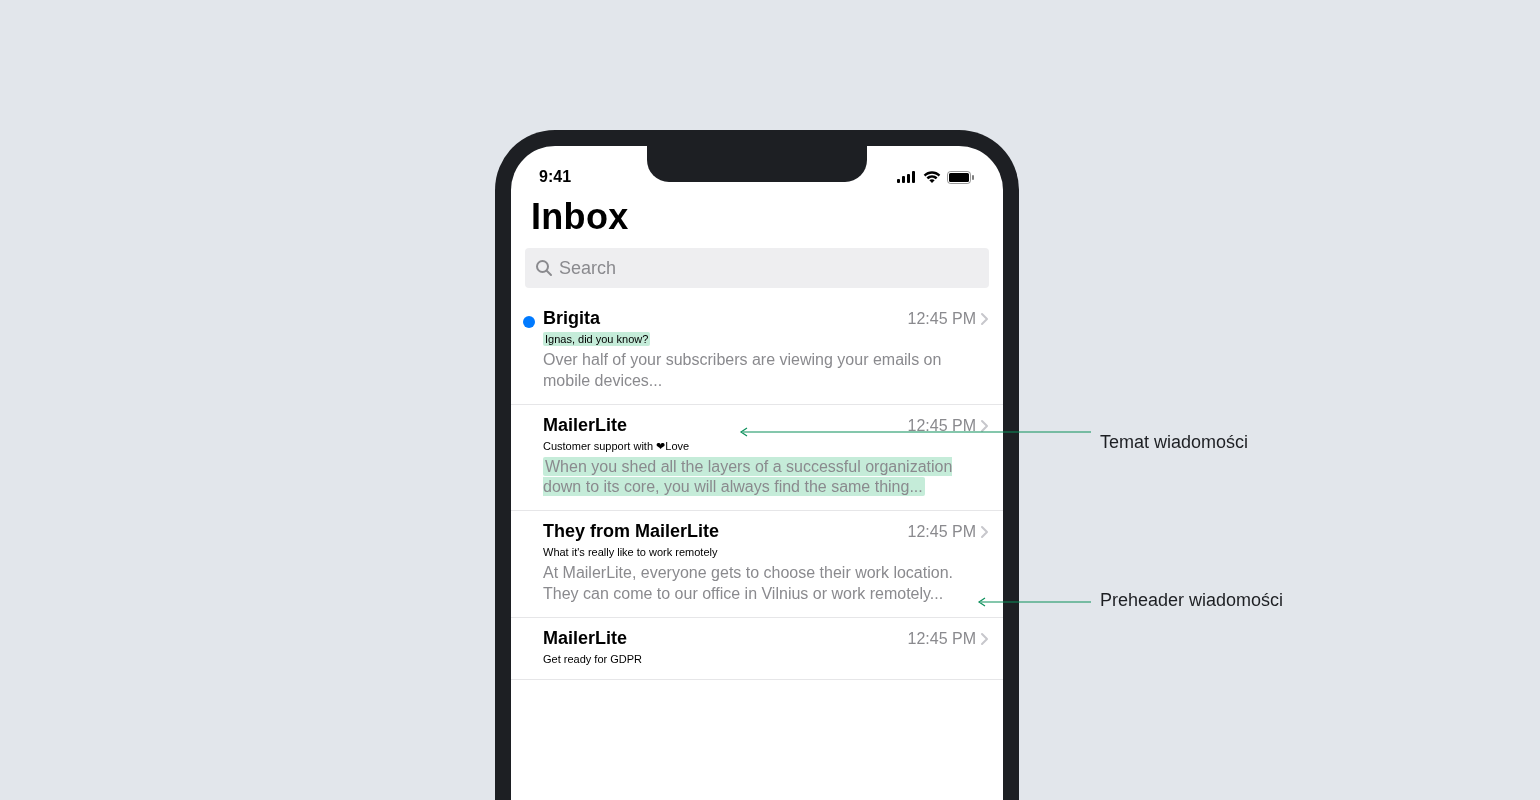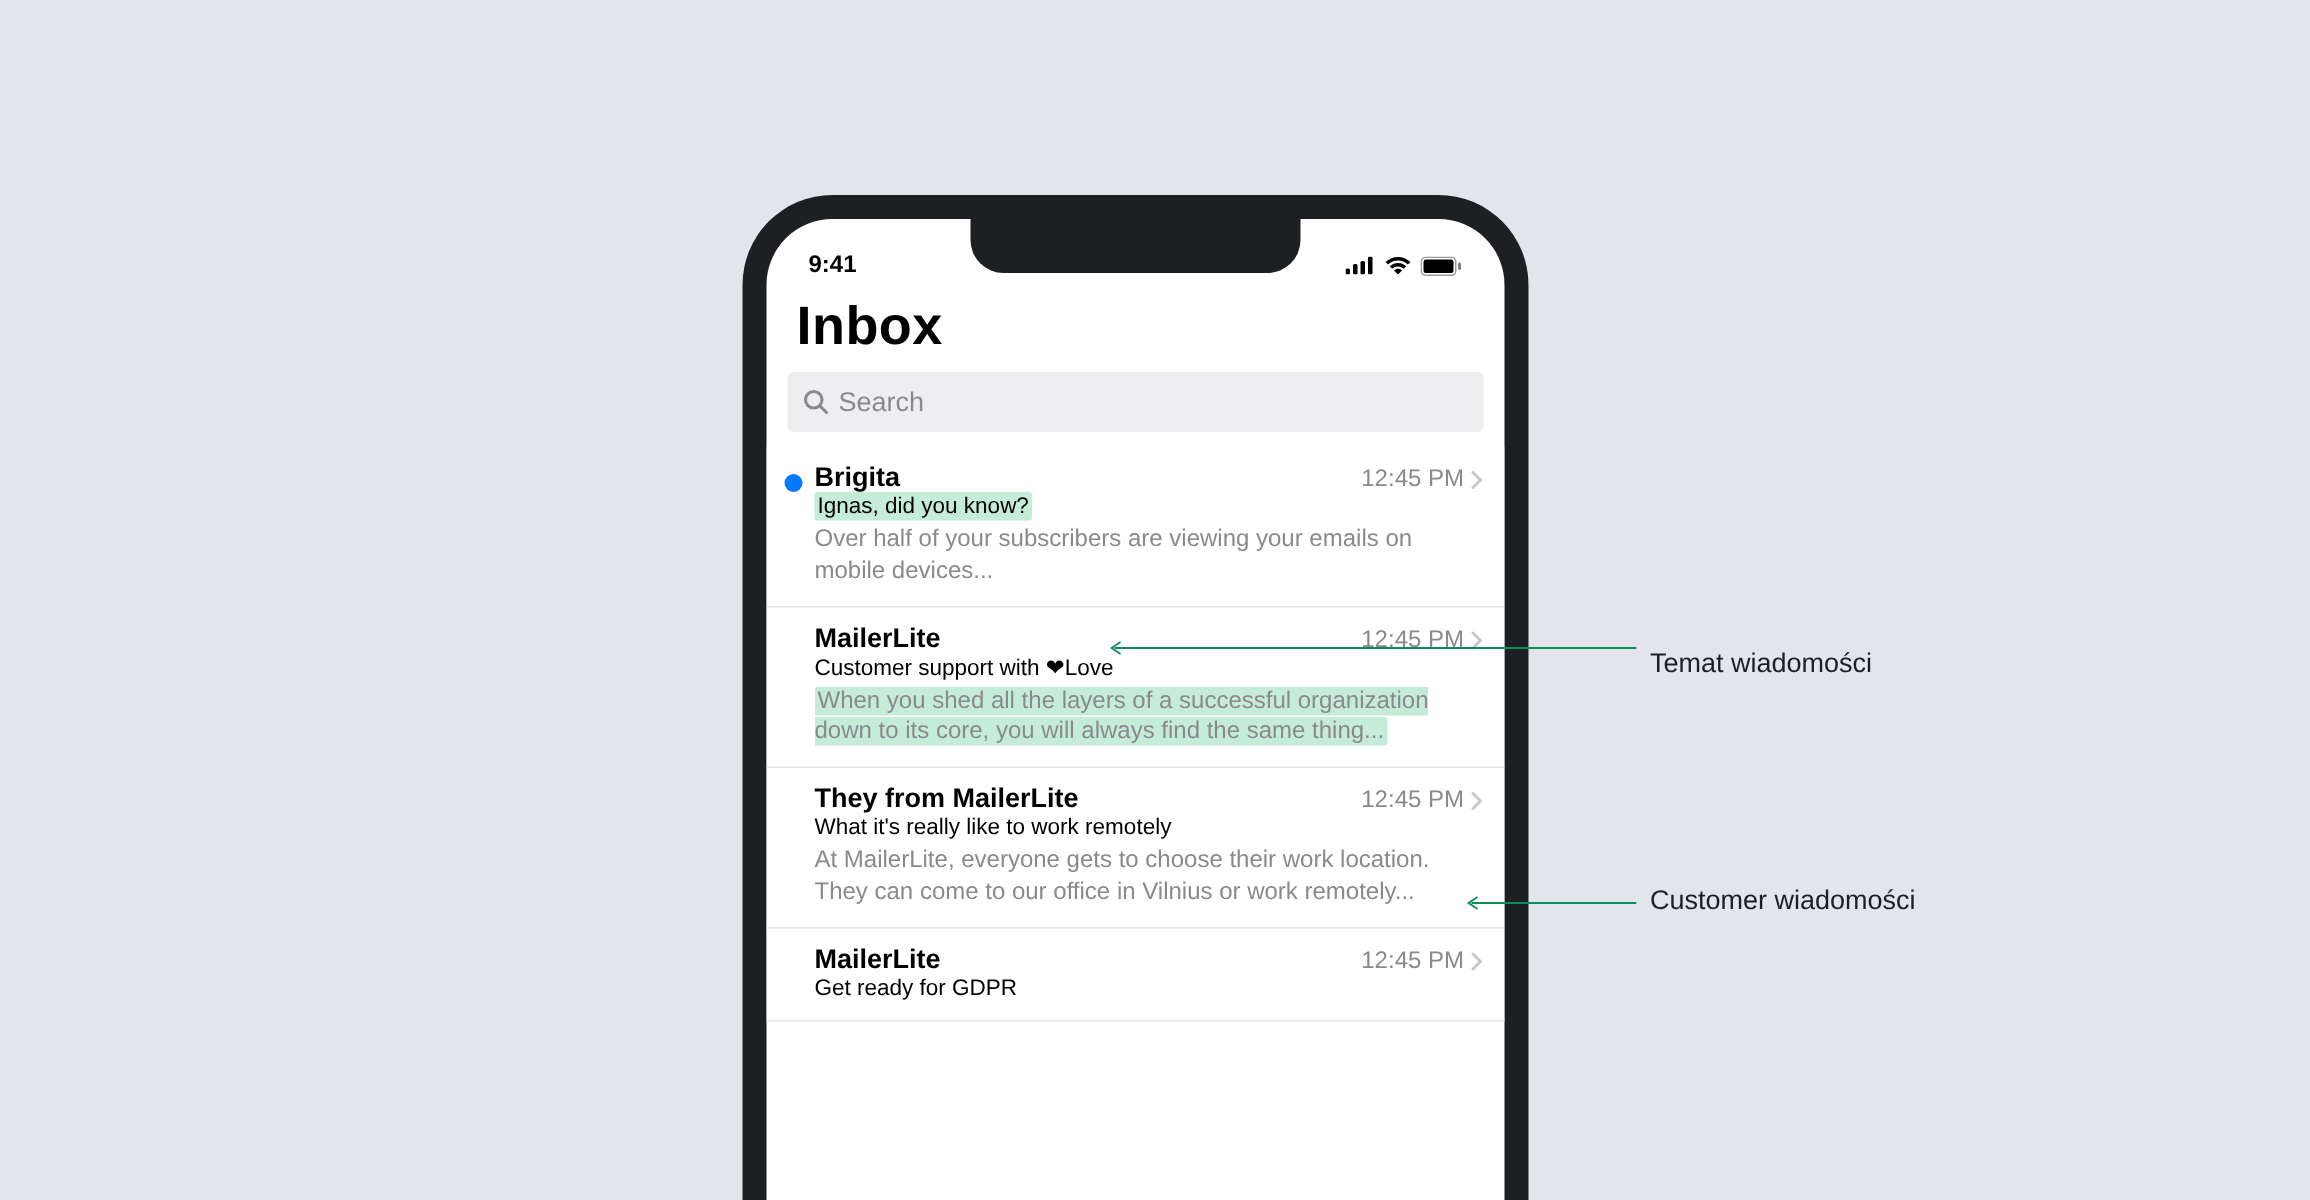--- a/index.html
+++ b/index.html
@@ -112,21 +112,21 @@
     border-radius: 50%;
   }
   .row-main { flex: 1; min-width: 0; }
   .row-header {
     display: flex;
     justify-content: space-between;
     align-items: baseline;
   }
   .sender { font-size: 18px; font-weight: 700; color: #000; }
   .meta { display: flex; align-items: center; gap: 4px; color: #8a8a8e; font-size: 16px; }
-  .subject { font-size: 15px; color: #000; margin-top: 2px; display: inline; }
+  .subject { font-size: 11px; color: #000; margin-top: 2px; display: inline; }
   .preview { font-size: 16px; color: #8a8a8e; margin-top: 3px; line-height: 1.3; display: inline; }
   .hl { background: #c5ecd9; border-radius: 2px; padding: 1px 2px; }
 
   .annotations {
     position: absolute;
     left: 1100px;
     top: 0;
     font-size: 18px;
     color: #1d1f23;
   }
@@ -251,14 +251,14 @@
   <line x1="8" y1="5" x2="356" y2="5"></line>
   <polyline points="12,1 6,5 12,9" fill="none"></polyline>
 </svg>
 <svg class="arrow" style="left:973px; top:597px;" width="118" height="10">
   <line x1="8" y1="5" x2="118" y2="5"></line>
   <polyline points="12,1 6,5 12,9" fill="none"></polyline>
 </svg>
 
 <div class="annotations">
   <div class="ann1">Temat wiadomości</div>
-  <div class="ann2">Customer wiadomości</div>
+  <div class="ann2">Preheader wiadomości</div>
 </div>
 
 </body></html>

